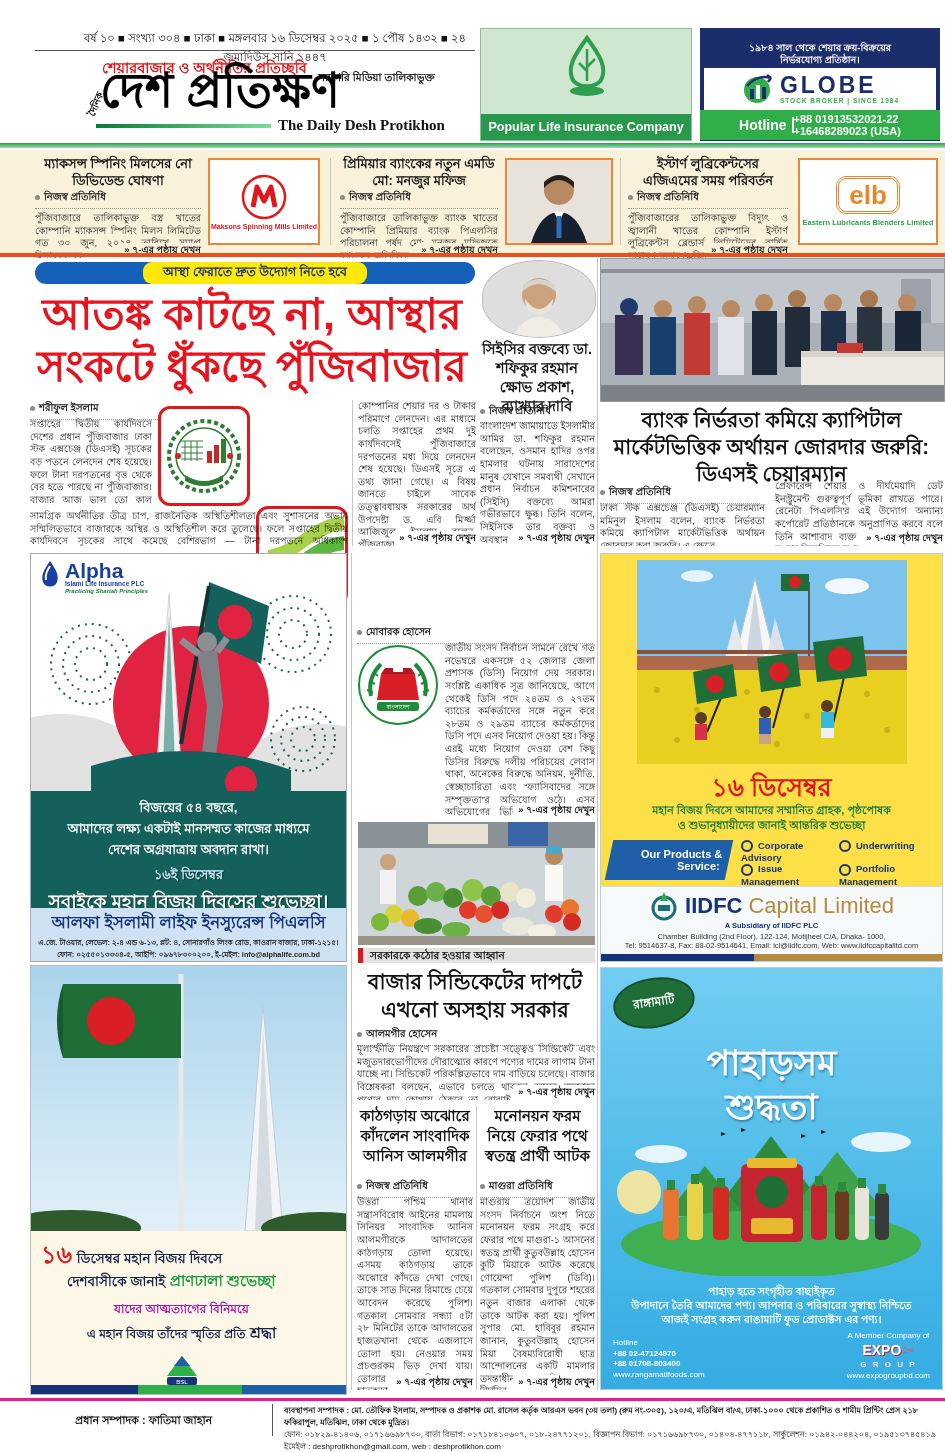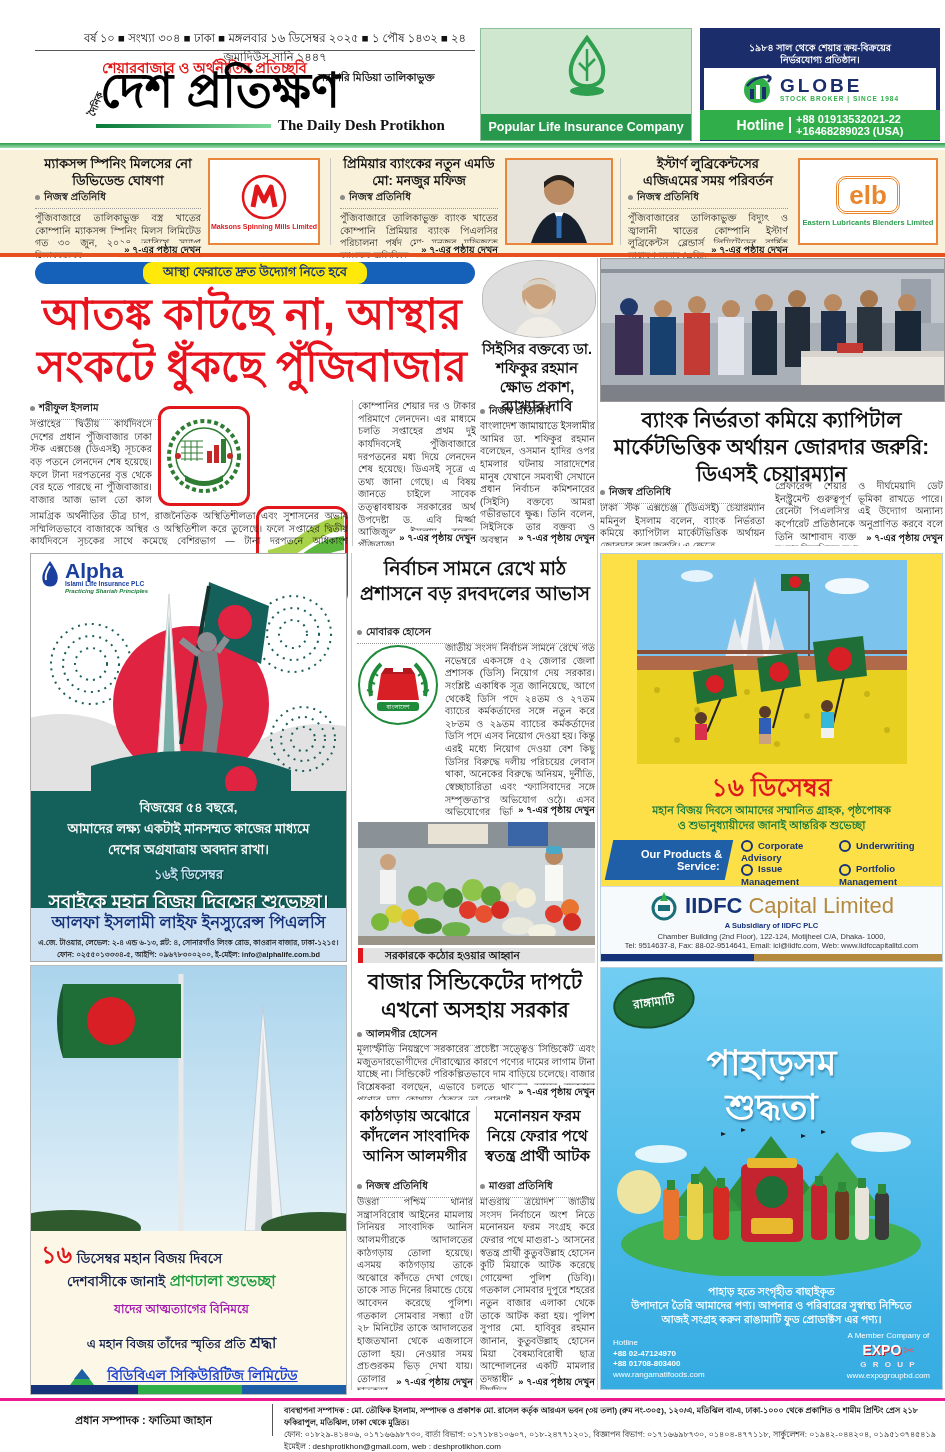--- a/index.html
+++ b/index.html
@@ -50,27 +50,27 @@
     </div>
     <div style="margin:2px 4px 0 4px;height:42px;background:#fff;display:flex;align-items:center;justify-content:center">
       <svg width="34" height="34" viewBox="0 0 34 34">
         <circle cx="16" cy="18" r="13" fill="#2fae4a"></circle>
         <rect x="9" y="17" width="4" height="10" fill="#1b2d6b"></rect>
         <rect x="15" y="13" width="4" height="14" fill="#fff"></rect>
         <rect x="21" y="15" width="4" height="12" fill="#1b2d6b"></rect>
         <path d="M6 14 Q16 2 30 6 L26 3 M30 6 L27 10" stroke="#1b2d6b" stroke-width="2.5" fill="none"></path>
       </svg>
       <div style="margin-left:5px">
-        <div class="b" style="color:#1b2d6b;font-size:19px;letter-spacing:3px;line-height:1">GLOBE</div>
+        <div class="b" style="color:#1b2d6b;font-size:23px;letter-spacing:3px;line-height:1">GLOBE</div>
         <div class="b" style="color:#2fae4a;font-size:6.5px;letter-spacing:1px">STOCK BROKER  |  SINCE 1984</div>
       </div>
     </div>
     <div style="height:30px;background:#2fae4a;display:flex;align-items:center;justify-content:center;color:#fff">
       <span class="b" style="font-size:14px;border-right:2px solid #fff;padding-right:5px">Hotline</span>
-      <span style="padding-left:5px;line-height:1.1">
+      <span style="line-height:1.1">
         <span class="b" style="display:block;font-size:11px">+88 01913532021-22</span>
         <span class="b" style="display:block;font-size:11px">+16468289023 (USA)</span>
       </span>
     </div>
     <div class="c b" style="color:#fff;font-size:12px;letter-spacing:1px;padding-top:2px">www.globedse.com</div>
   </div>
 
   <div class="abs" style="left:0;top:143px;width:945px;height:5px;background:linear-gradient(to bottom,#2e9e4f,#9fdcb0)"></div>
 
   <div class="abs" style="left:0;top:150px;width:945px;height:103px;background:#f9f1da">
@@ -279,21 +279,20 @@
       <div class="b" style="font-size:18.5px;margin-top:2px;text-shadow:1px 1px 0 #0a3a36">সবাইকে মহান বিজয় দিবসের শুভেচ্ছা।</div>
     </div>
     <div class="abs c" style="left:0;top:354px;width:100%;height:55px;background:#cfe2f4;padding-top:2px;box-sizing:border-box">
       <div class="b" style="font-size:16.5px;color:#16337a">আলফা ইসলামী লাইফ ইনস্যুরেন্স পিএলসি</div>
       <div class="b" style="font-size:7.3px;color:#222">এ.জে. টাওয়ার, লেভেল: ২-৪ এন্ড ৬-১৩, প্লট: ৪, সোনারগাঁও লিংক রোড, কাওরান বাজার, ঢাকা-১২১৫।</div>
       <div class="b" style="font-size:7.3px;color:#222">ফোন: ০২৫৫০১৩৩৩৪-৫, আইপি: ০৯৬৭৮৩০০২০০, ই-মেইল: info@alphalife.com.bd</div>
       <div class="b" style="font-size:7.3px;color:#222">ওয়েবসাইট: www.alphalife.com.bd</div>
     </div>
   </div>
 
-  <div class="abs hl" style="left:355px;top:556px;width:240px;font-size:19px">নির্বাচন সামনে রেখে মাঠ প্রশাসনে বড় রদবদলের আভাস</div>
   <div class="abs byline" style="left:357px;top:624px;width:236px"><span class="bullet"></span><span>মোবারক হোসেন</span></div>
   <div class="abs" style="left:357px;top:642px;width:238px;height:176px">
     <svg style="float:left;margin:2px 6px 2px 0" width="82" height="82" viewBox="0 0 82 82">
       <circle cx="41" cy="41" r="39" fill="#fff" stroke="#1f8a3a" stroke-width="2"></circle>
       <path d="M14 52 Q10 34 24 20 M68 52 Q72 34 58 20" stroke="#1f8a3a" stroke-width="4" fill="none"></path>
       <g stroke="#1f8a3a" stroke-width="2">
         <path d="M16 48 l-6 -2 M18 40 l-6 -3 M21 32 l-5 -4 M66 48 l6 -2 M64 40 l6 -3 M61 32 l5 -4"></path>
       </g>
       <polygon points="24,30 58,30 62,56 20,56" fill="#d81f26"></polygon>
       <polygon points="24,30 58,30 54,24 28,24" fill="#b2181e"></polygon>
@@ -410,21 +409,21 @@
           <circle cx="52" cy="96" r="9" fill="#e8b82f"></circle>
           <circle cx="22" cy="100" r="9" fill="#7ab83a"></circle>
         <ellipse cx="70" cy="104" rx="14" ry="8" fill="#4a8e34"></ellipse>
           <ellipse cx="98" cy="108" rx="14" ry="8" fill="#6cb04a"></ellipse>
         <ellipse cx="160" cy="104" rx="16" ry="9" fill="#e8e8dc"></ellipse>
           <ellipse cx="184" cy="110" rx="14" ry="8" fill="#f2f0e0"></ellipse>
       </g>
       <rect y="114" width="237" height="9" fill="#9a9488"></rect>
     </svg>
   </div>
-  <div class="abs" style="left:358px;top:948px;width:237px;height:15px;background:#e2e2e2;border-left:5px solid #e0181c;box-sizing:border-box;padding-left:22px;font-size:10.5px;font-weight:bold;line-height:15px">সরকারকে কঠোর হওয়ার আহ্বান</div>
+  <div class="abs" style="left:358px;top:948px;width:237px;height:15px;background:#e2e2e2;border-left:5px solid #e0181c;box-sizing:border-box;padding-left:7px;font-size:10.5px;font-weight:bold;line-height:15px">সরকারকে কঠোর হওয়ার আহ্বান</div>
   <div class="abs hl" style="left:355px;top:968px;width:240px;font-size:21px">বাজার সিন্ডিকেটের দাপটে এখনো অসহায় সরকার</div>
   <div class="abs byline" style="left:357px;top:1026px;width:236px"><span class="bullet"></span><span>আলমগীর হোসেন</span></div>
   <div class="abs" style="left:357px;top:1043px;width:238px;height:57px">
     <div class="body-txt" style="height:57px">মূল্যস্ফীতি নিয়ন্ত্রণে সরকারের প্রচেষ্টা সত্ত্বেও সিন্ডিকেট এবং মজুতদারভোগীদের দৌরাত্ম্যের কারণে পণ্যের দামের লাগাম টানা যাচ্ছে না। সিন্ডিকেট পরিকল্পিতভাবে দাম বাড়িয়ে চলেছে। বাজার বিশ্লেষকরা বলছেন, এভাবে চলতে থাকলে আসন্ন রমজানে পণ্যের দাম কোথায় ঠেকবে তা বোঝাই যাচ্ছে। তাই রোজায় বাজার নিয়ন্ত্রণে রাখতে সরকারকে কঠোর হওয়ার আহ্বান জানিয়েছেন তারা। বাজার</div>
     <span class="jl">» ৭-এর পৃষ্ঠায় দেখুন</span>
   </div>
 
   <div class="abs hl" style="left:357px;top:1106px;width:116px;font-size:15px">কাঠগড়ায় অঝোরে কাঁদলেন সাংবাদিক আনিস আলমগীর</div>
   <div class="abs byline" style="left:357px;top:1178px;width:116px"><span class="bullet"></span><span>নিজস্ব প্রতিনিধি</span></div>
   <div class="abs" style="left:357px;top:1196px;width:116px;height:194px">
@@ -462,35 +461,31 @@
     <div style="padding:6px 24px 0 10px">
       <div style="line-height:1.15">
         <span class="b" style="font-size:24px;color:#e0181c">১৬</span>
         <span class="b" style="font-size:13.5px;color:#16234a">ডিসেম্বর মহান বিজয় দিবসে</span>
       </div>
       <div style="padding-left:26px">
         <span class="b" style="font-size:13.5px;color:#16234a">দেশবাসীকে জানাই</span>
         <span class="b" style="font-size:15px;color:#1f9e3f">প্রাণঢালা শুভেচ্ছা</span>
       </div>
       <div class="c b" style="font-size:12px;color:#a21caf;margin-top:6px">যাদের আত্মত্যাগের বিনিময়ে</div>
-      <div class="c" style="margin-top:11px">
+      <div class="c" style="margin-top:1px">
         <span class="b" style="font-size:12px;color:#16234a">এ মহান বিজয় তাঁদের স্মৃতির প্রতি</span>
         <span class="b" style="font-size:15px;color:#16234a">শ্রদ্ধা</span>
       </div>
       <div style="display:flex;align-items:center;justify-content:center;margin-top:8px">
         <svg width="34" height="32" viewBox="0 0 34 32">
           <polygon points="17,2 2,22 32,22" fill="#2fae4a"></polygon>
           <polygon points="17,2 9,12 25,12" fill="#1e5fa8"></polygon>
           <rect x="2" y="23" width="30" height="8" rx="2" fill="#16337a"></rect>
           <text x="17" y="29.5" font-size="6" fill="#fff" text-anchor="middle">BSL</text>
         </svg>
-        <div style="margin-left:8px;text-align:center">
-          <div class="b" style="font-size:14px;color:#1a3fd0;text-decoration:underline">বিডিবিএল সিকিউরিটিজ লিমিটেড</div>
-          <div class="b" style="font-size:13.5px;color:#1f9e3f">BDBL SECURITIES LIMITED</div>
-        </div>
       </div>
 
     </div>
     <div class="abs" style="left:0;bottom:0;width:34%;height:9px;background:#16337a"></div>
     <div class="abs" style="left:34%;bottom:0;width:33%;height:9px;background:#2fae4a"></div>
     <div class="abs" style="left:67%;bottom:0;width:33%;height:9px;background:#1e5fa8"></div>
   </div>
 
   <div class="abs" style="left:600px;top:967px;width:343px;height:423px;background:linear-gradient(to bottom,#72cdf2 0%,#49b8e8 60%,#35ace2 100%);border:1px solid #b8cfe0;box-sizing:border-box;overflow:hidden">
     <div class="abs" style="left:12px;top:10px;width:78px;height:46px;background:#1f6e38;border-radius:50% 46% 52% 48%;display:flex;align-items:center;justify-content:center;transform:rotate(-8deg);border:2px solid #174f2a">

